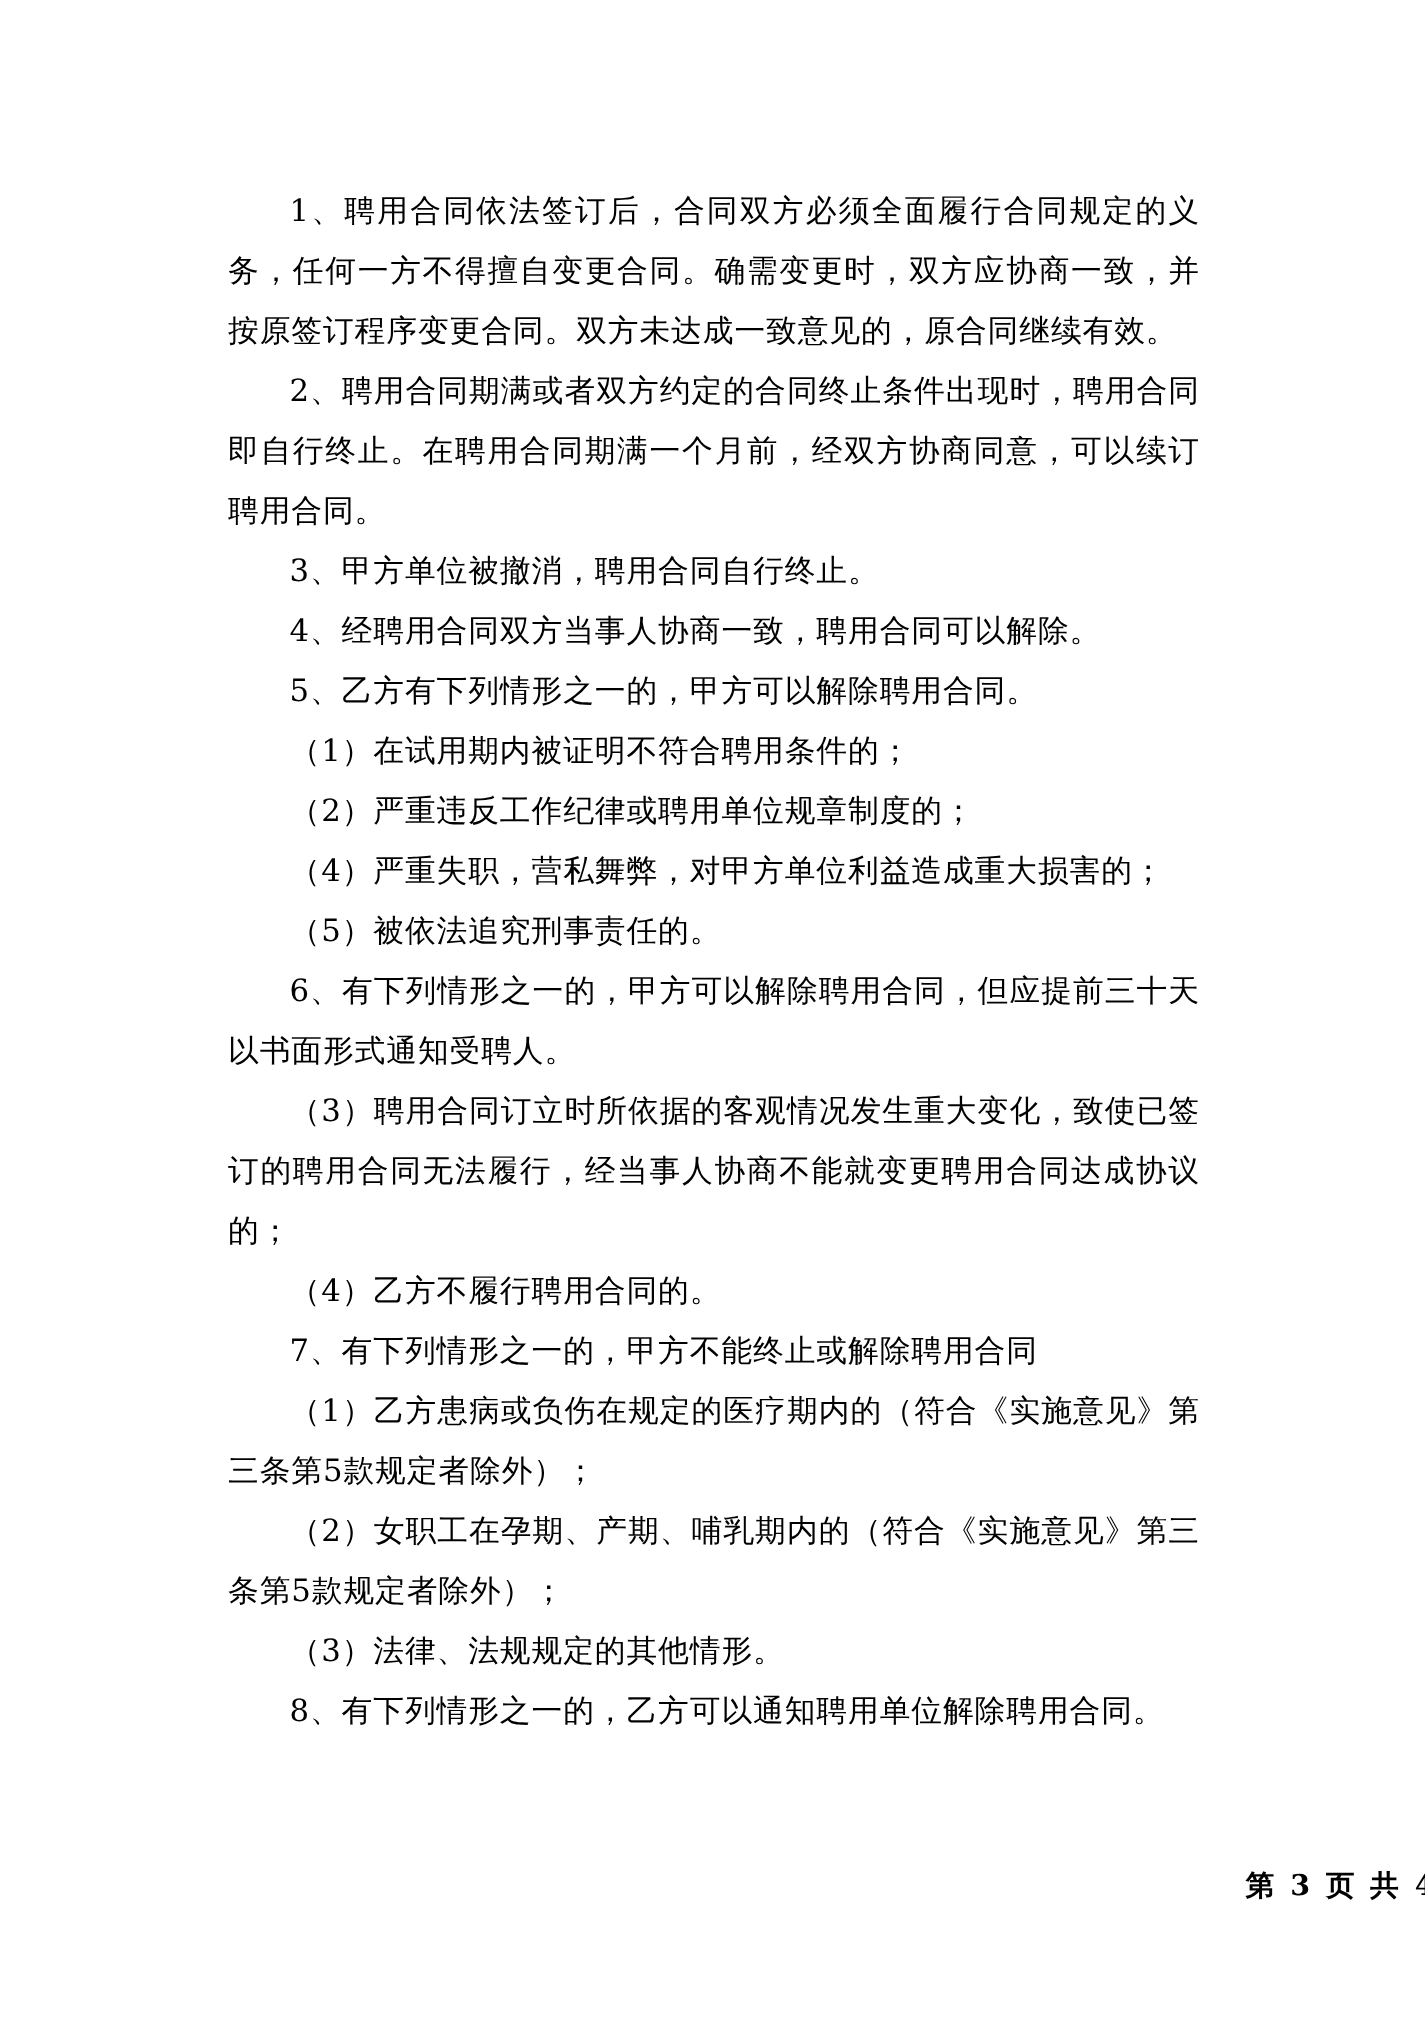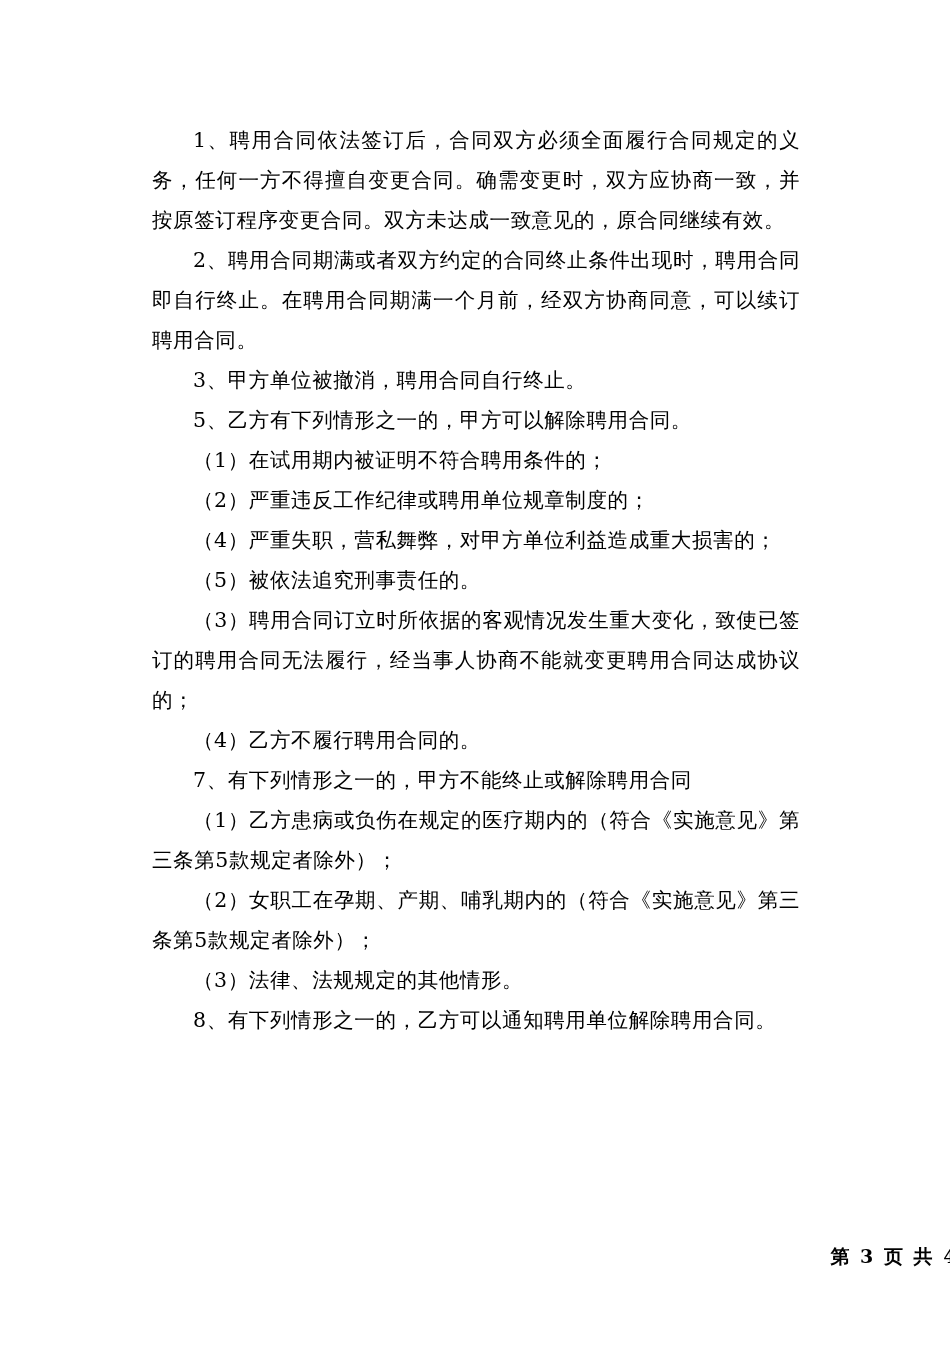--- a/index.html
+++ b/index.html
@@ -52,25 +52,27 @@
   }
 </style>
 </head>
 <body>
 
 <div class="page">
   <div class="content">
     <p class="para">1、聘用合同依法签订后，合同双方必须全面履行合同规定的义务，任何一方不得擅自变更合同。确需变更时，双方应协商一致，并按原签订程序变更合同。双方未达成一致意见的，原合同继续有效。</p>
     <p class="para">2、聘用合同期满或者双方约定的合同终止条件出现时，聘用合同即自行终止。在聘用合同期满一个月前，经双方协商同意，可以续订聘用合同。</p>
     <p class="para">3、甲方单位被撤消，聘用合同自行终止。</p>
+    <p class="para">4、经聘用合同双方当事人协商一致，聘用合同可以解除。</p>
     <p class="para">5、乙方有下列情形之一的，甲方可以解除聘用合同。</p>
     <p class="para">（1）在试用期内被证明不符合聘用条件的；</p>
     <p class="para">（2）严重违反工作纪律或聘用单位规章制度的；</p>
     <p class="para">（4）严重失职，营私舞弊，对甲方单位利益造成重大损害的；</p>
     <p class="para">（5）被依法追究刑事责任的。</p>
+    <p class="para">6、有下列情形之一的，甲方可以解除聘用合同，但应提前三十天以书面形式通知受聘人。</p>
     <p class="para">（3）聘用合同订立时所依据的客观情况发生重大变化，致使已签订的聘用合同无法履行，经当事人协商不能就变更聘用合同达成协议的；</p>
     <p class="para">（4）乙方不履行聘用合同的。</p>
     <p class="para">7、有下列情形之一的，甲方不能终止或解除聘用合同</p>
     <p class="para">（1）乙方患病或负伤在规定的医疗期内的（符合《实施意见》第三条第5款规定者除外）；</p>
     <p class="para">（2）女职工在孕期、产期、哺乳期内的（符合《实施意见》第三条第5款规定者除外）；</p>
     <p class="para">（3）法律、法规规定的其他情形。</p>
     <p class="para">8、有下列情形之一的，乙方可以通知聘用单位解除聘用合同。</p>
 
   </div>
   <div class="footer">第 3 页 共 4 页</div>

